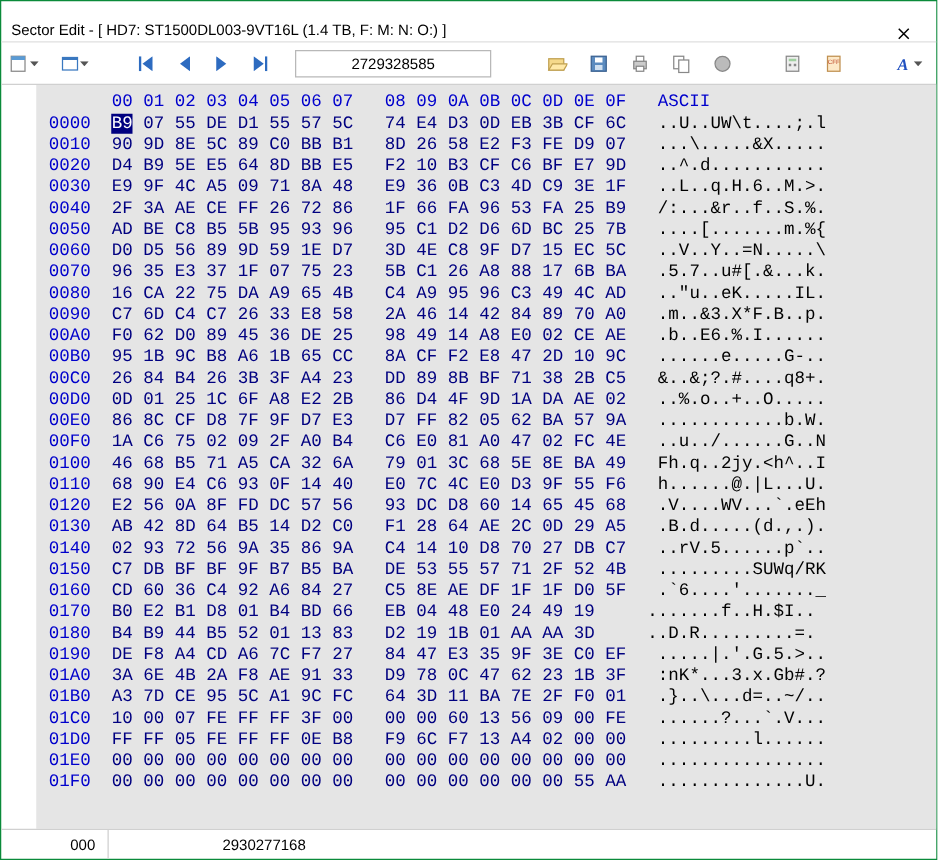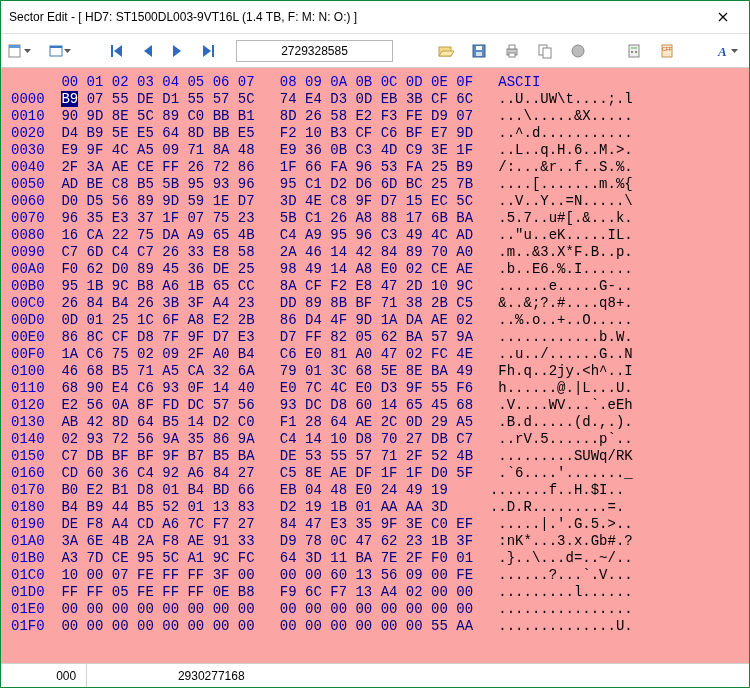--- a/index.html
+++ b/index.html
@@ -1,26 +1,26 @@
 <!DOCTYPE html>
 <html><head>
 <meta charset="utf-8">
 <style>
   * { margin: 0; padding: 0; box-sizing: border-box; }
   body { font-family: "Segoe UI", Tahoma, sans-serif; font-size: 12px; background: #fff; }
   .window { width: 750px; height: 688px; border: 1px solid #0a8a3a; display: flex; flex-direction: column; }
-  .titlebar { height: 28px; display: flex; align-items: center; padding: 16px 6px; border-bottom: 1px solid #e0e0e0; }
+  .titlebar { height: 28px; display: flex; padding: 16px 6px; border-bottom: 1px solid #e0e0e0; }
   .titlebar-text { flex: 1; font-size: 12px; color: #000; padding-left: 2px; }
   .close-btn { width: 40px; height: 20px; display: flex; align-items: center; justify-content: center; font-size: 14px; cursor: pointer; }
   .toolbar { height: 34px; display: flex; align-items: center; padding: 2px 6px; gap: 15px; border-bottom: 1px solid #d0d0d0; }
   .tool-btn { width: 22px; height: 22px; display: flex; align-items: center; justify-content: center; cursor: pointer; border: 1px solid transparent; border-radius: 2px; }
   .tool-drop { width: 30px; height: 22px; display: flex; align-items: center; justify-content: center; cursor: pointer; border: 1px solid transparent; }
   .sep { width: 1px; height: 22px; background: #c0c0c0; margin: 0 4px; }
   .sector-field { width: 160px; height: 22px; border: 1px solid #b8b8b8; text-align: center; font-size: 12px; font-family: inherit; background: #fff; margin: 0 6px; }
-  .hex-area { flex: 1; overflow: hidden; padding: 6px 10px 4px 10px; background: #fca5a5; }
+  .hex-area { flex: 1; overflow: hidden; padding: 6px 10px 4px 10px; background: #e5e5e5; margin-left: 28px; }
   .hex-table { font-family: Consolas, "Courier New", monospace; font-size: 14px; line-height: 17px; white-space: pre; color: #000080; }
   .hex-header { color: #0000cc; font-weight: normal; }
   .offset-col { color: #0000cc; }
   .ascii-col { color: #000; }
   .ascii-header { color: #0000cc; }
   .cursor { background: #000080; color: #fff; }
   .statusbar { height: 24px; border-top: 1px solid #d0d0d0; display: flex; align-items: center; font-size: 12px; color: #000; }
   .status-cell { padding: 0 10px; border-right: 1px solid #d0d0d0; height: 100%; display: flex; align-items: center; }
   .status-cell:last-child { border-right: none; flex: 1; }
   .status-label { color: #000; margin-top: 40px; }

